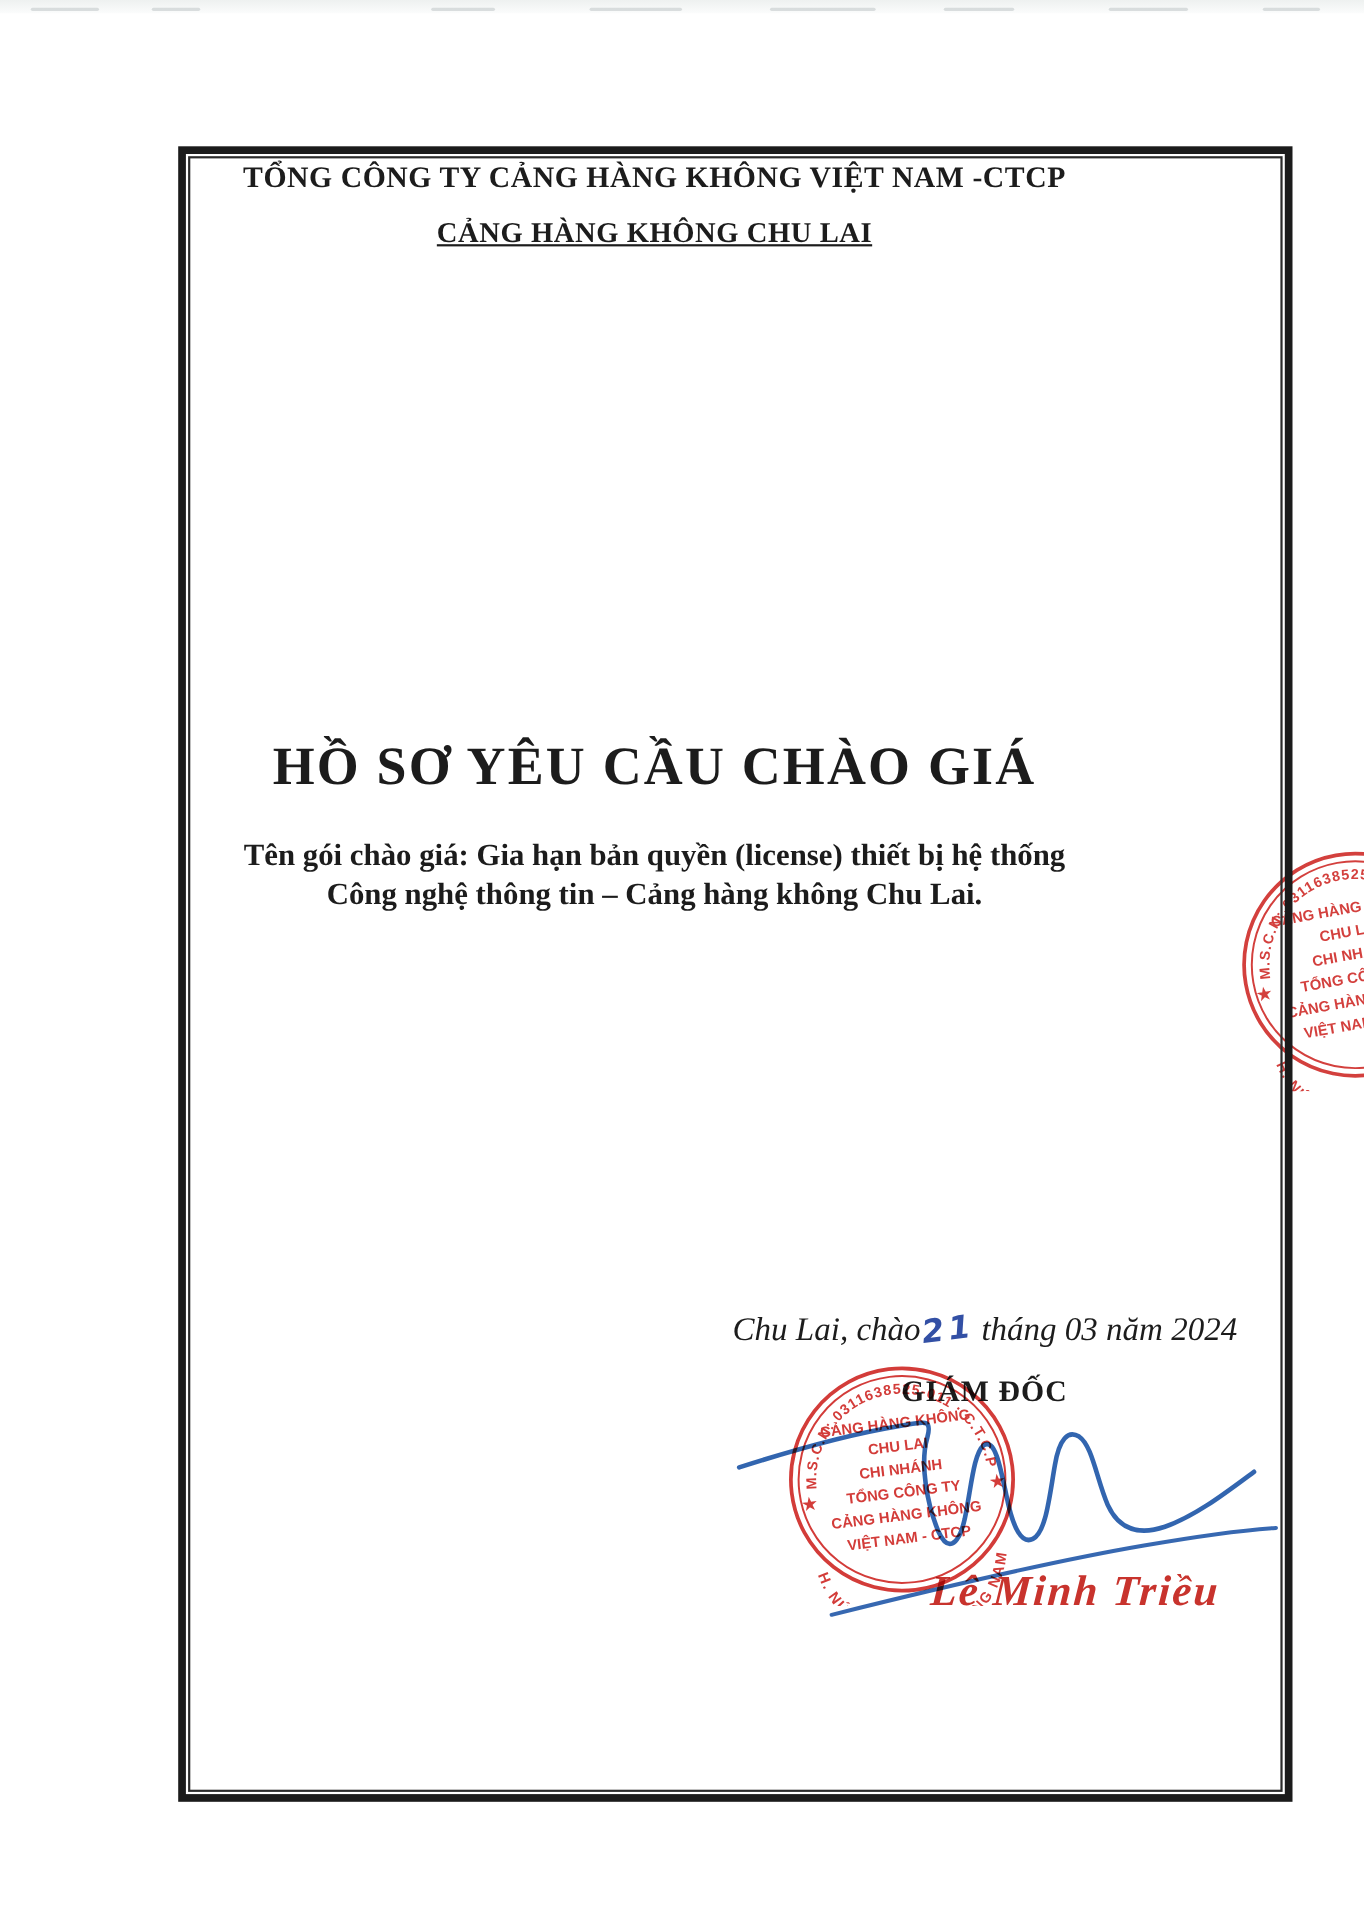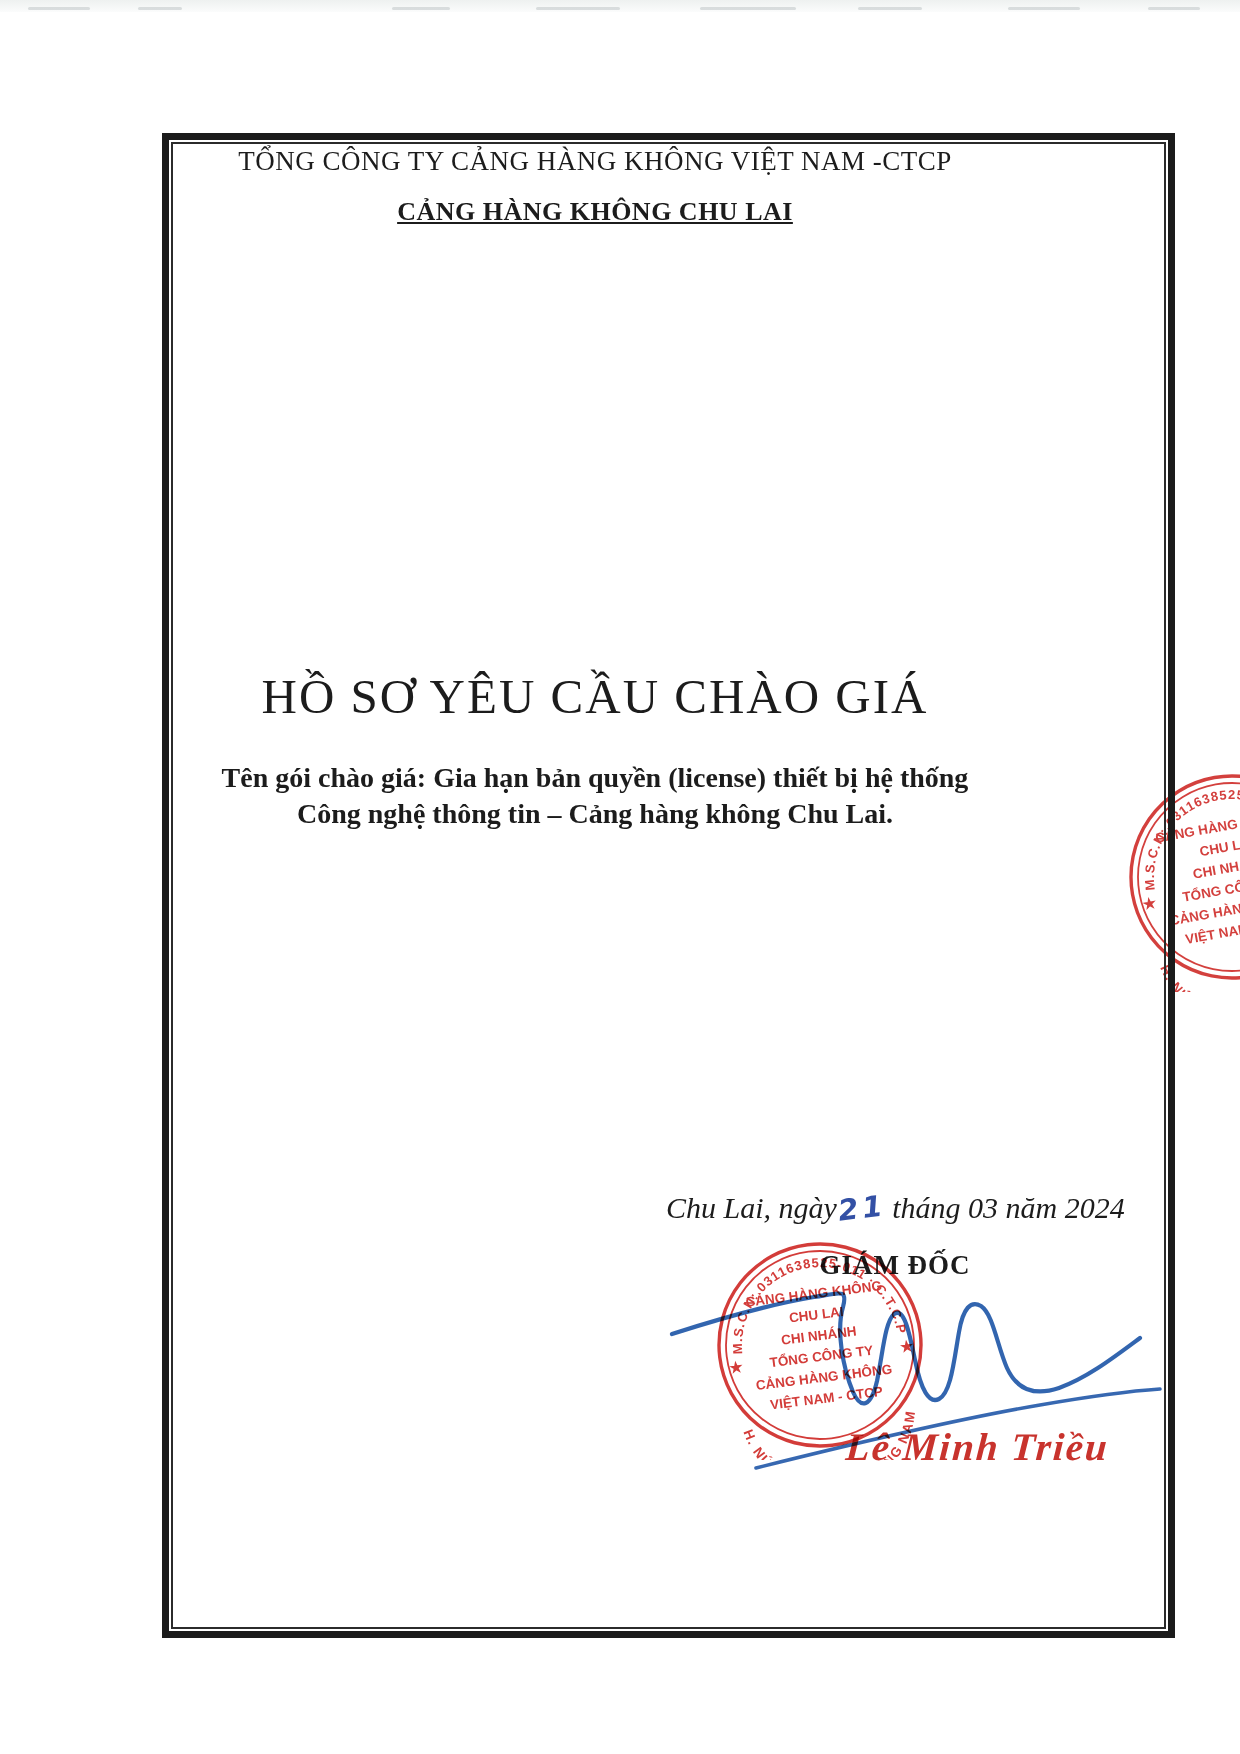--- a/index.html
+++ b/index.html
@@ -19,23 +19,23 @@
     background:linear-gradient(#eef1f0,#fbfcfc);z-index:1;}
   .scan-dash{position:absolute;top:7px;height:3px;background:#97a2a6;opacity:.32;border-radius:2px;}
 
   
   .page-border{position:absolute;left:162px;top:133px;width:1013px;height:1505px;
     border:7px solid #1b1b1b;box-sizing:border-box;z-index:6;pointer-events:none;}
   .page-border-inner{position:absolute;inset:2px;border:2px solid #2b2b2b;}
 
   .content{position:absolute;left:165px;width:860px;text-align:center;z-index:2;}
 
-  .org1{top:146px;font-size:27px;font-weight:normal;letter-spacing:.5px;}
+  .org1{top:146px;font-size:27px;font-weight:bold;letter-spacing:.5px;}
   .org2{top:197px;font-size:26px;font-weight:bold;letter-spacing:.5px;text-decoration:underline;}
-  .doc-title{top:668px;font-size:49px;font-weight:normal;letter-spacing:2px;}
+  .doc-title{top:668px;font-size:49px;font-weight:bold;letter-spacing:2px;}
   .package{top:760px;font-size:28px;font-weight:bold;line-height:1.3;}
 
   .dateline{position:absolute;left:666px;top:1191px;font-size:30px;font-style:italic;z-index:2;white-space:nowrap;}
   .day-hand{display:inline-block;font-family:"DejaVu Sans",sans-serif;font-style:italic;font-weight:600;
     color:var(--handwriting_blue);font-size:29px;transform:rotate(-7deg);letter-spacing:4px;
     margin:0 6px 0 1px;}
   .director{position:absolute;left:760px;top:1250px;width:270px;text-align:center;
     font-size:27px;font-weight:bold;letter-spacing:1px;z-index:2;}
 
   .signer-name{position:absolute;left:846px;top:1424px;width:260px;
@@ -75,21 +75,21 @@
   <div class="content org1">TỔNG CÔNG TY CẢNG HÀNG KHÔNG VIỆT NAM -CTCP</div>
   <div class="content org2">CẢNG HÀNG KHÔNG CHU LAI</div>
 
   <div class="content doc-title">HỒ SƠ YÊU CẦU CHÀO GIÁ</div>
 
   <div class="content package">
     <div>Tên gói chào giá: Gia hạn bản quyền (license) thiết bị hệ thống</div>
     <div>Công nghệ thông tin – Cảng hàng không Chu Lai.</div>
   </div>
 
-  <div class="dateline"><span>Chu Lai, ngày</span><span class="day-hand">21</span><span>tháng 03 năm 2024</span></div>
+  <div class="dateline"><span>Chu Lai, chào</span><span class="day-hand">21</span><span>tháng 03 năm 2024</span></div>
 
   <div class="director">GIÁM ĐỐC</div>
 
   <div class="signer-name">Lê Minh Triều</div>
 
   <svg width="0" height="0" style="position:absolute" aria-hidden="true">
     <defs>
       <g id="stampdef">
         <circle cx="115" cy="115" r="101" fill="none" stroke="var(--stamp_red)" stroke-width="3.4"></circle>
         <circle cx="115" cy="115" r="94" fill="none" stroke="var(--stamp_red)" stroke-width="1.8"></circle>

